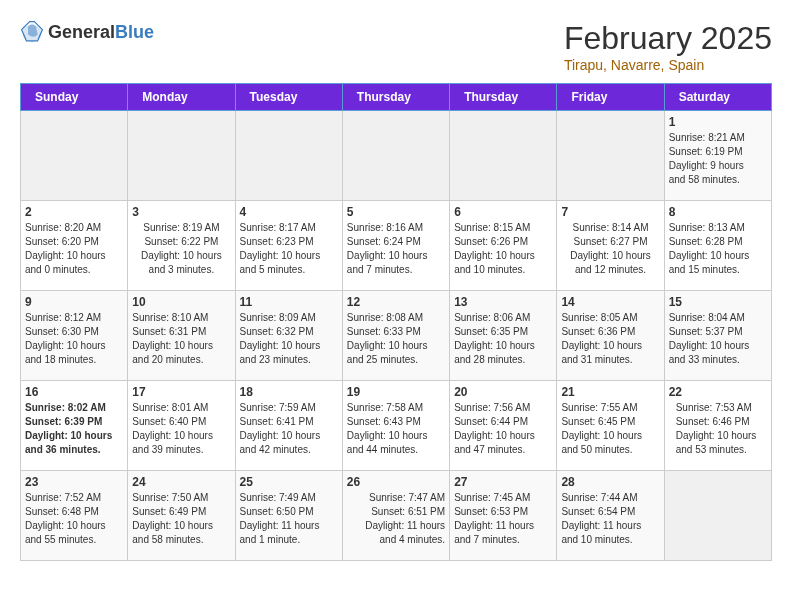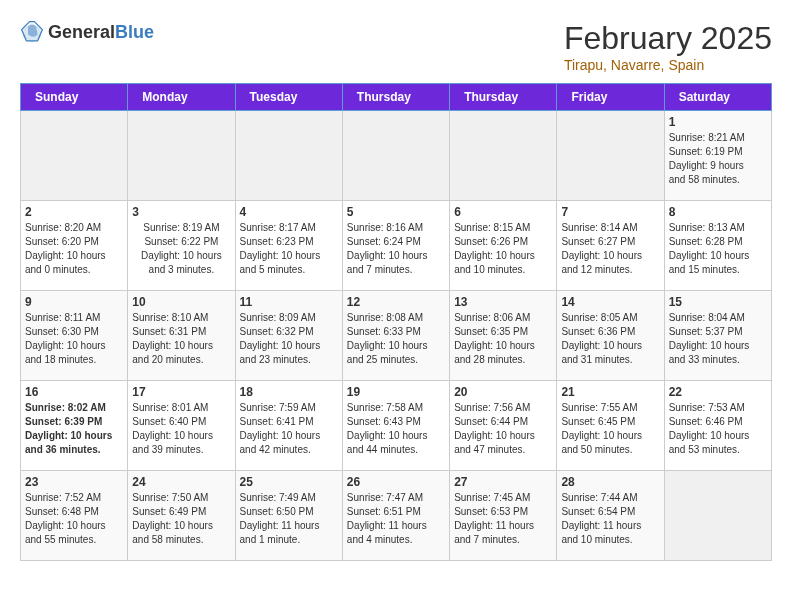--- a/index.html
+++ b/index.html
@@ -166,37 +166,37 @@
         </td>
         <td>
           <span class="day-number">6</span>
           <div class="day-info" style="white-space: pre-line;">Sunrise: 8:15 AM
 Sunset: 6:26 PM
 Daylight: 10 hours
 and 10 minutes.</div>
         </td>
         <td>
           <span class="day-number">7</span>
-          <div class="day-info" style="white-space: pre-line;">Sunrise: 8:14 AM
+          <div class="day-info" style="white-space: pre-line; text-align: center;">Sunrise: 8:14 AM
 Sunset: 6:27 PM
 Daylight: 10 hours
 and 12 minutes.</div>
         </td>
         <td>
           <span class="day-number">8</span>
           <div class="day-info" style="white-space: pre-line;">Sunrise: 8:13 AM
 Sunset: 6:28 PM
 Daylight: 10 hours
 and 15 minutes.</div>
         </td>
       </tr>
       <tr>
         <td>
           <span class="day-number">9</span>
-          <div class="day-info" style="white-space: pre-line;">Sunrise: 8:11 AM
+          <div class="day-info" style="white-space: pre-line;">Sunrise: 8:12 AM
 Sunset: 6:30 PM
 Daylight: 10 hours
 and 18 minutes.</div>
         </td>
         <td>
           <span class="day-number">10</span>
           <div class="day-info" style="white-space: pre-line;">Sunrise: 8:10 AM
 Sunset: 6:31 PM
 Daylight: 10 hours
 and 20 minutes.</div>
@@ -275,21 +275,21 @@
         </td>
         <td>
           <span class="day-number">21</span>
           <div class="day-info" style="white-space: pre-line;">Sunrise: 7:55 AM
 Sunset: 6:45 PM
 Daylight: 10 hours
 and 50 minutes.</div>
         </td>
         <td>
           <span class="day-number">22</span>
-          <div class="day-info" style="white-space: pre-line;">Sunrise: 7:53 AM
+          <div class="day-info" style="white-space: pre-line; margin-left: 7px;">Sunrise: 7:53 AM
 Sunset: 6:46 PM
 Daylight: 10 hours
 and 53 minutes.</div>
         </td>
       </tr>
       <tr>
         <td>
           <span class="day-number">23</span>
           <div class="day-info" style="white-space: pre-line;">Sunrise: 7:52 AM
 Sunset: 6:48 PM
@@ -305,21 +305,21 @@
         </td>
         <td>
           <span class="day-number">25</span>
           <div class="day-info" style="white-space: pre-line;">Sunrise: 7:49 AM
 Sunset: 6:50 PM
 Daylight: 11 hours
 and 1 minute.</div>
         </td>
         <td>
           <span class="day-number">26</span>
-          <div class="day-info" style="white-space: pre-line;">Sunrise: 7:47 AM
+          <div class="day-info" style="white-space: pre-line; text-align: right;">Sunrise: 7:47 AM
 Sunset: 6:51 PM
 Daylight: 11 hours
 and 4 minutes.</div>
         </td>
         <td>
           <span class="day-number">27</span>
           <div class="day-info" style="white-space: pre-line;">Sunrise: 7:45 AM
 Sunset: 6:53 PM
 Daylight: 11 hours
 and 7 minutes.</div>

